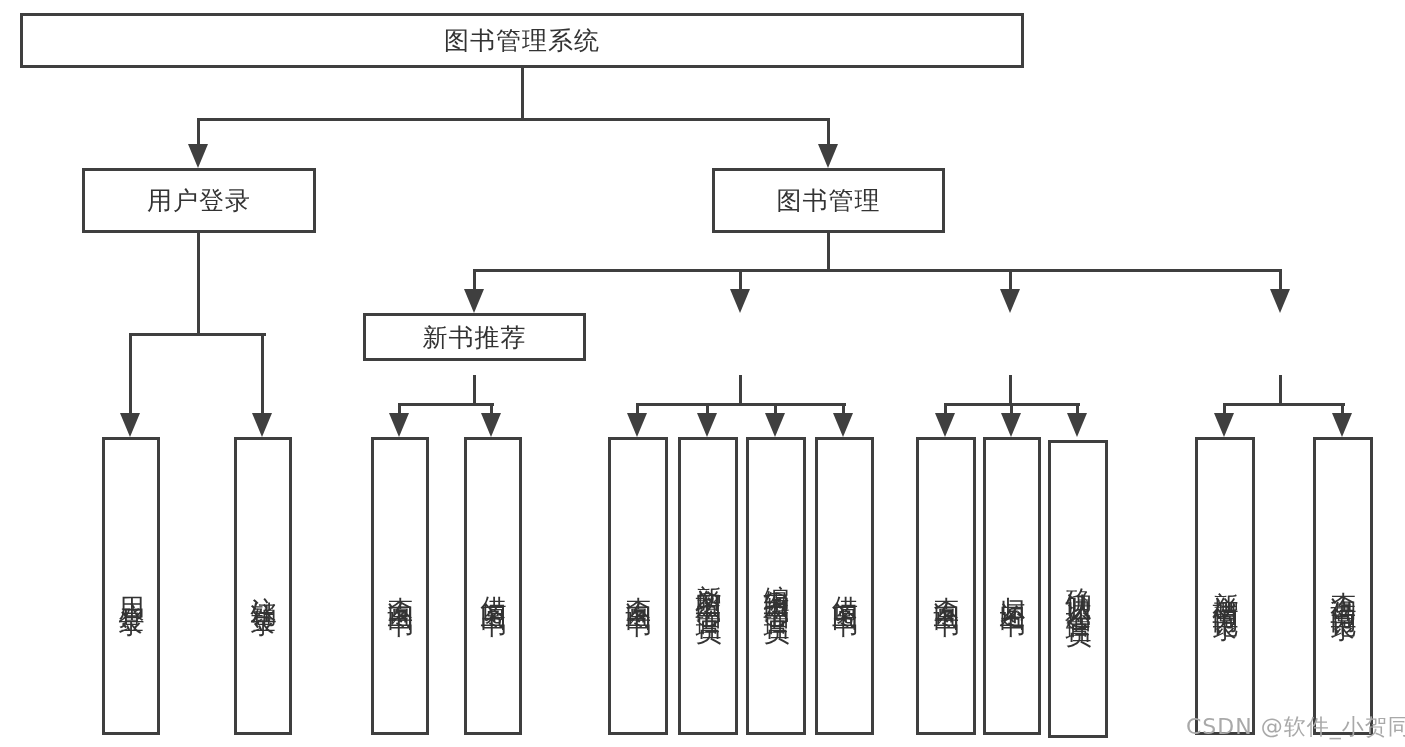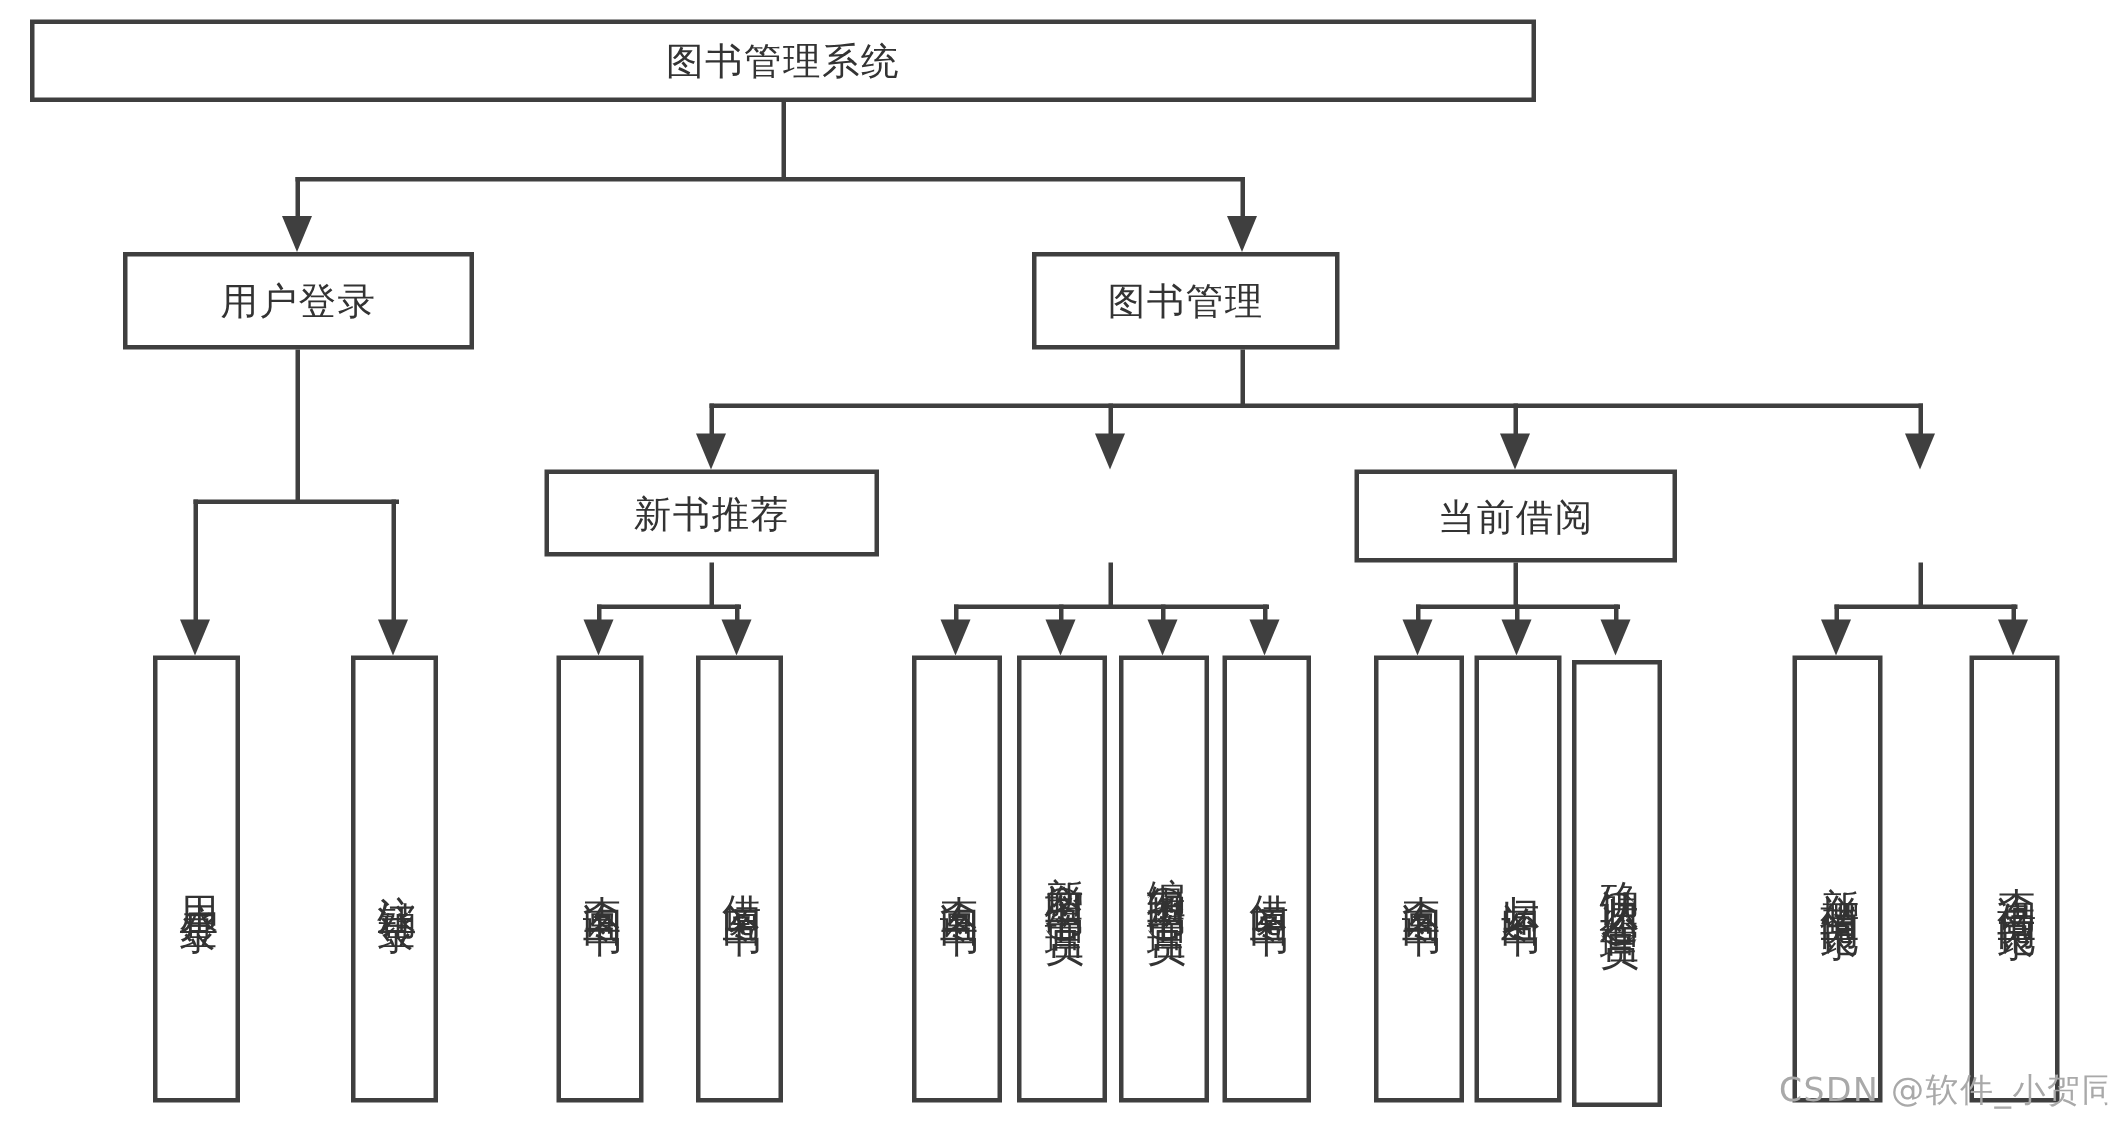--- a/index.html
+++ b/index.html
@@ -32,26 +32,25 @@
 </style>
 </head>
 <body>
 
 <div class="canvas">
 
   <div class="node" style="left:20px;top:13px;width:1004px;height:55px">图书管理系统</div>
 
   <div class="node" style="left:82px;top:168px;width:234px;height:65px">用户登录</div>
 
-  <div class="node" style="left:688px;top:168px;width:205px;height:65px">图书管理</div>
+  <div class="node" style="left:712px;top:168px;width:233px;height:65px">图书管理</div>
 
-  <div class="node" style="left:363px;top:313px;width:223px;height:58px">新书推荐</div>
+  <div class="node" style="left:363px;top:313px;width:223px;height:48px">新书推荐</div>
 
 
-  <div class="node" style="left:903px;top:313px;width:215px;height:62px">当前借阅</div>
 
 
   <div class="leaf" style="left:102px;width:58px">用户登录</div>
 
   <div class="leaf" style="left:234px;width:58px">注销登录</div>
 
   <div class="leaf" style="left:371px;width:58px">查询图书</div>
 
   <div class="leaf" style="left:464px;width:58px">借阅图书</div>
 

